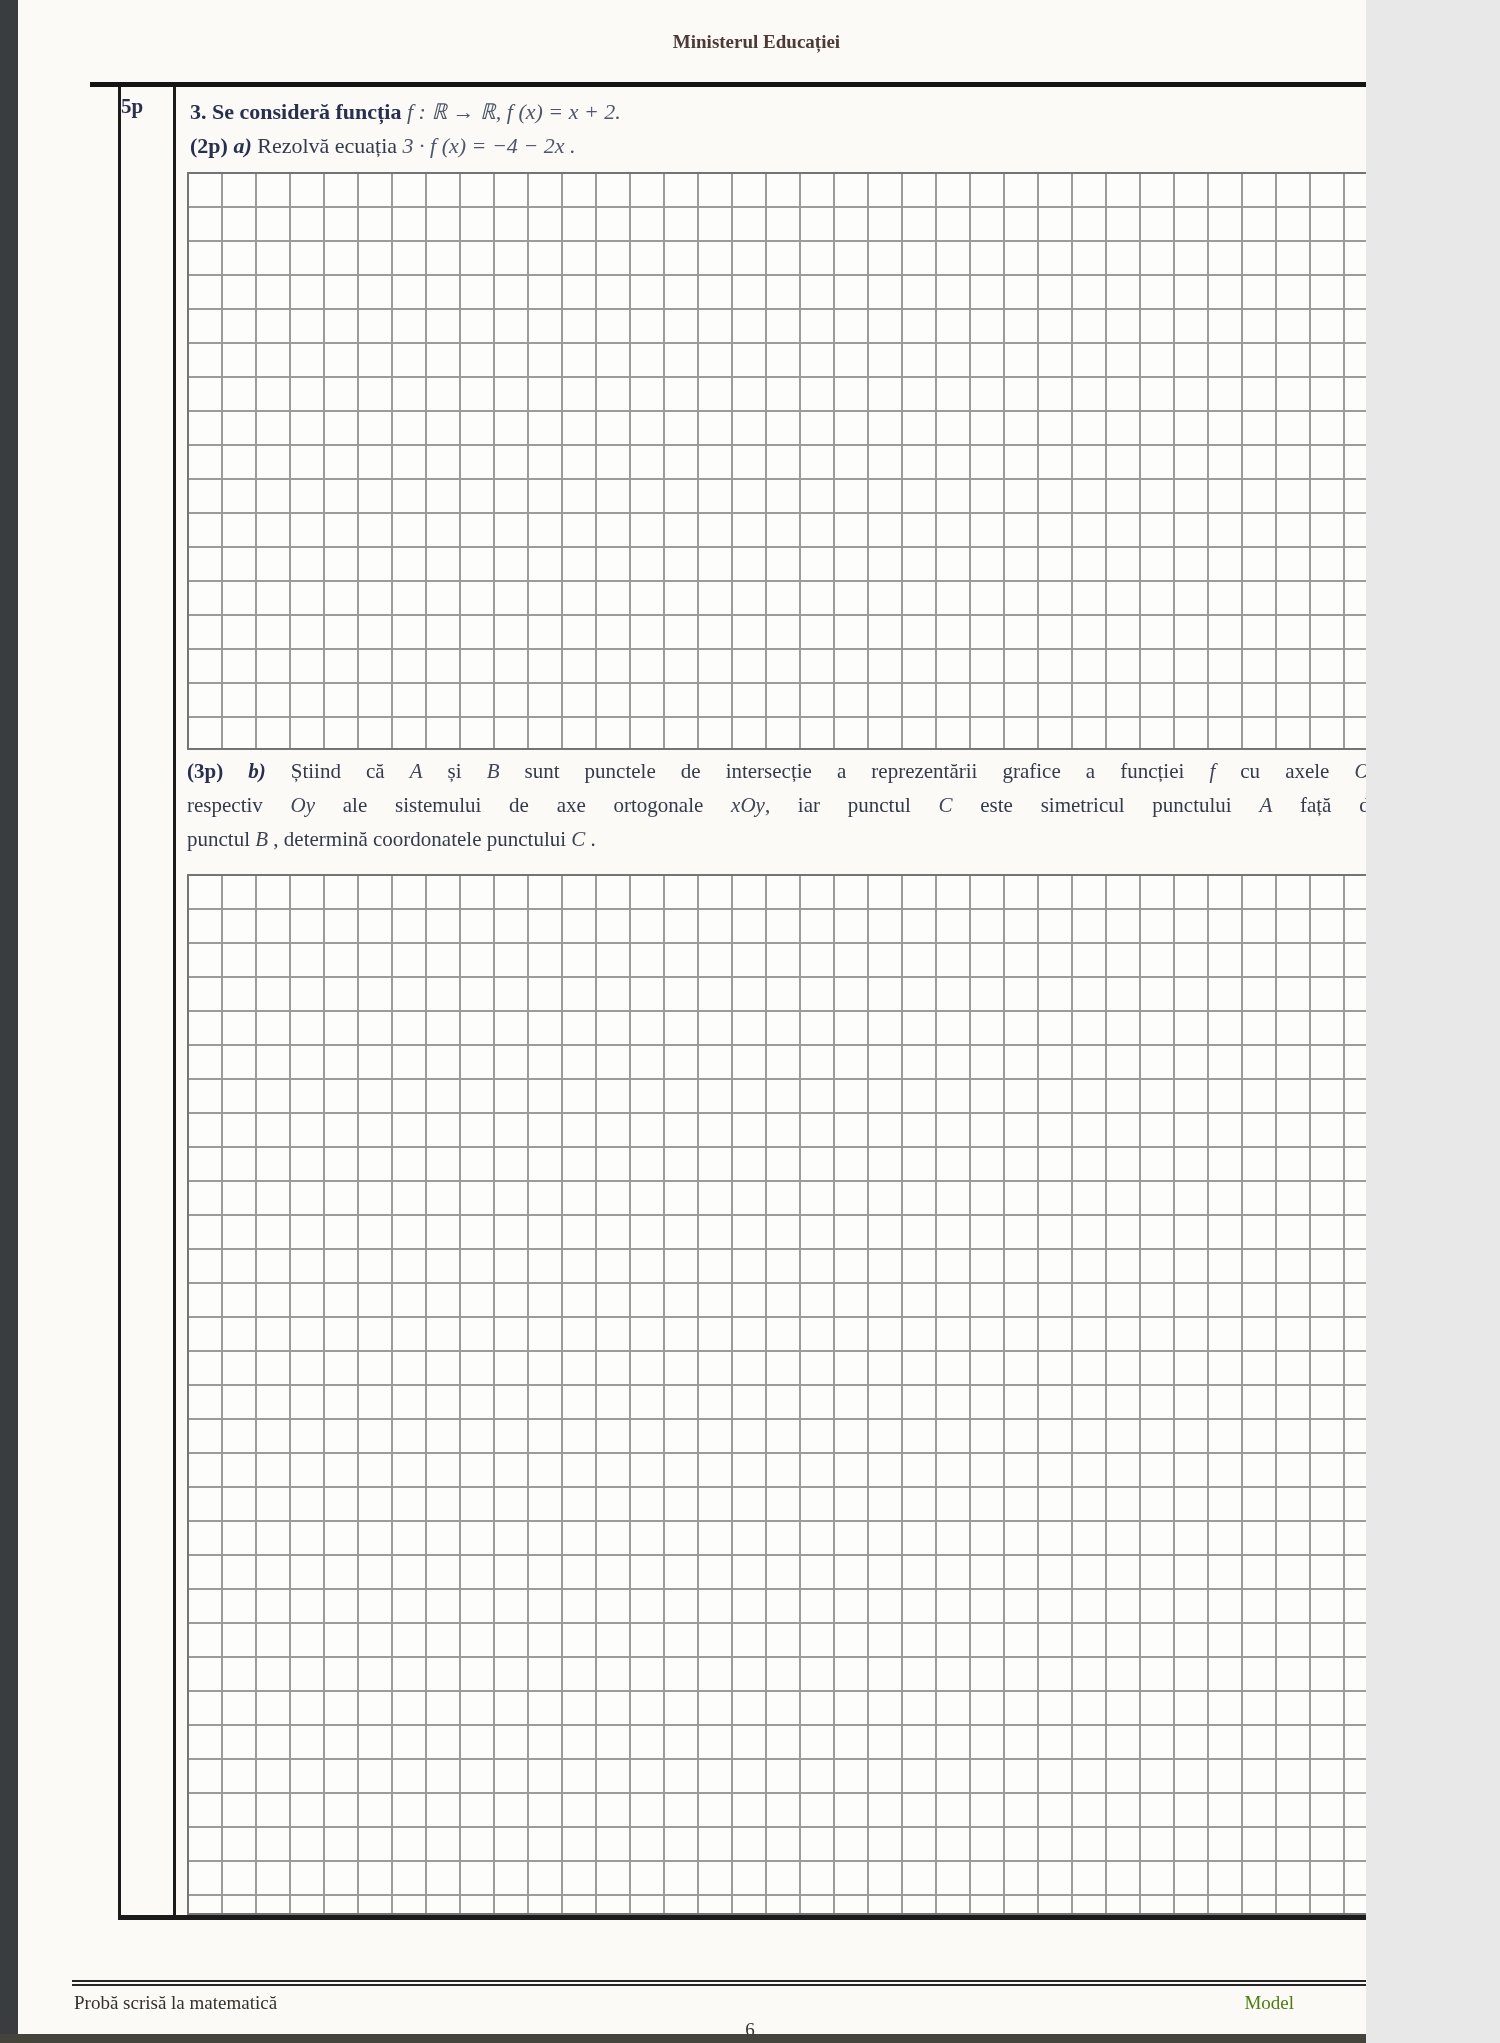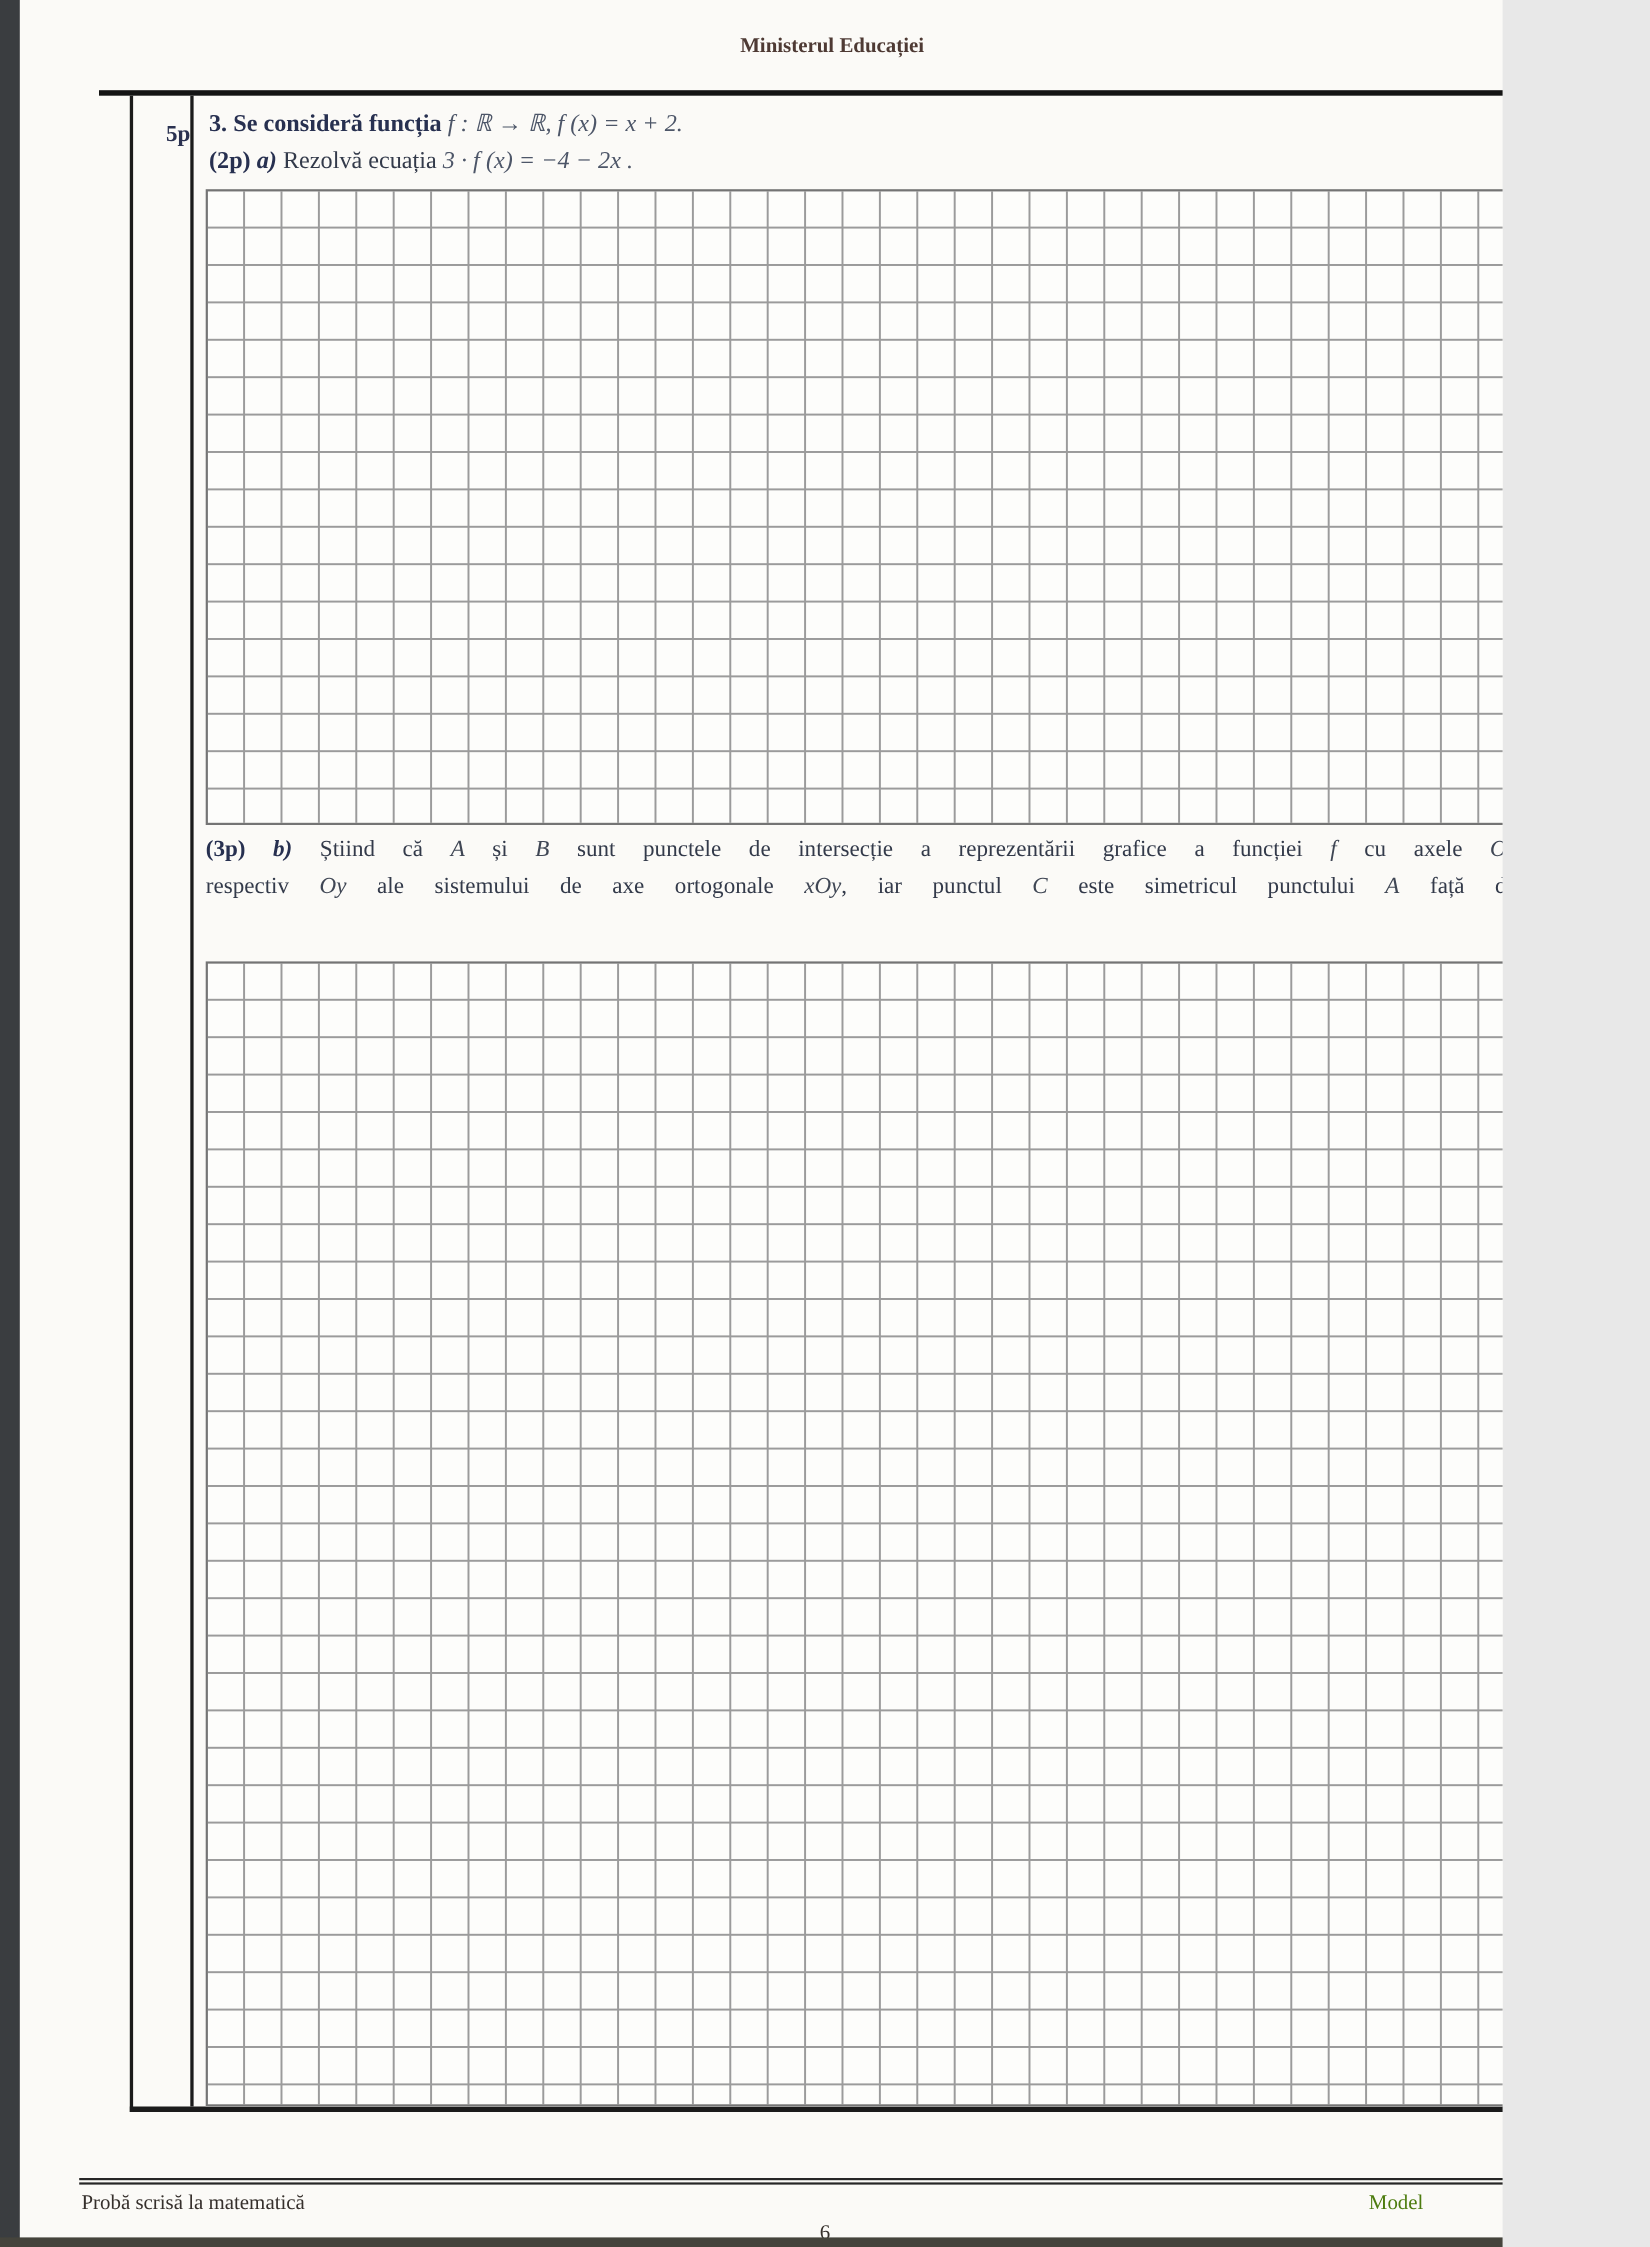--- a/index.html
+++ b/index.html
@@ -18,21 +18,21 @@
   .top-rule{position:absolute;left:90px;top:82px;width:1333px;height:5px;background:#141414;}
 
   .exam-table{
     position:absolute;left:118px;top:87px;width:1275px;height:1833px;
     box-sizing:border-box;
     border-left:3px solid #1b1b1b;border-right:3px solid #1b1b1b;border-bottom:5px solid #1b1b1b;
     display:flex;
   }
   .score-col{
     width:52px;box-sizing:content-box;border-right:3px solid #1b1b1b;
-    text-align:right;padding-top:22px;
+    text-align:left;padding-top:7px;
     font-weight:bold;font-size:21px;color:#2a3150;
   }
   .content-col{position:relative;flex:1;}
 
   .stmt{position:absolute;left:14px;top:8px;font-size:22px;white-space:nowrap;}
   .parta{position:absolute;left:14px;top:46px;font-size:22px;white-space:nowrap;}
   .b-num{font-weight:bold;color:#273050;}
   .b-lbl{font-weight:bold;font-style:italic;color:#273050;}
   .t-reg{color:#333a4a;}
   .m-math{font-style:italic;color:#4d5668;}
@@ -81,20 +81,21 @@
 
       <div class="parta">
         <span class="b-num">(2p) </span><span class="b-lbl">a)</span><span class="t-reg"> Rezolvă ecuația </span><span class="m-math">3 · f (x) = −4 − 2x .</span>
       </div>
 
       <div class="grid grid-a"></div>
 
       <div class="b-block">
         <div class="b-line-just"><span class="b-num">(3p) </span><span class="b-lbl">b)</span><span class="t-reg"> Știind că </span><span class="b-var">A</span><span class="t-reg"> și </span><span class="b-var">B</span><span class="t-reg"> sunt punctele de intersecție a reprezentării grafice a funcției </span><span class="b-var">f</span><span class="t-reg"> cu axele </span><span class="b-var">Ox</span></div>
         <div class="b-line-just"><span class="t-reg">respectiv </span><span class="b-var">Oy</span><span class="t-reg"> ale sistemului de axe ortogonale </span><span class="b-var">xOy</span><span class="t-reg">, iar punctul </span><span class="b-var">C</span><span class="t-reg"> este simetricul punctului </span><span class="b-var">A</span><span class="t-reg"> față de</span></div>
+        <div><span class="t-reg">punctul </span><span class="b-var">B</span><span class="t-reg"> , determină coordonatele punctului </span><span class="b-var">C</span><span class="t-reg"> .</span></div>
       </div>
 
       <div class="grid grid-b"></div>
 
     </div>
   </div>
 
   <div class="footer-rule"></div>
   <div class="footer-left">Probă scrisă la matematică</div>
   <div class="footer-right">Model</div>

